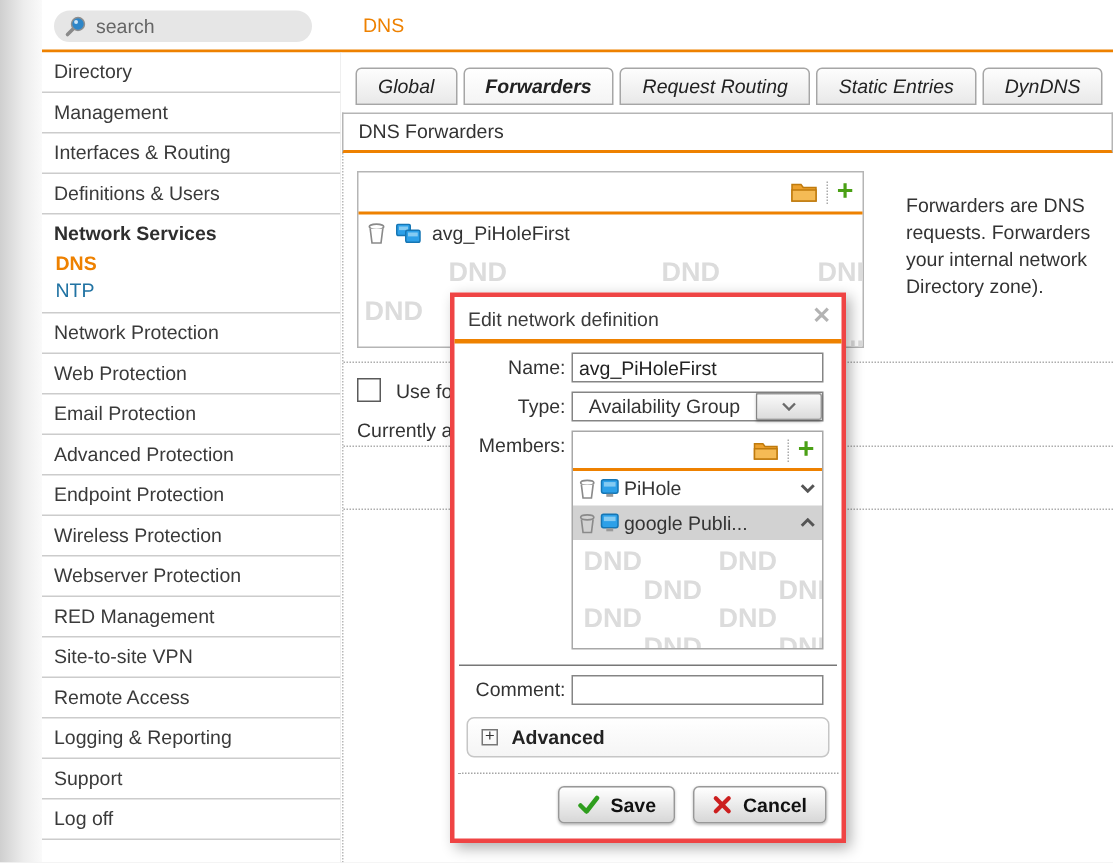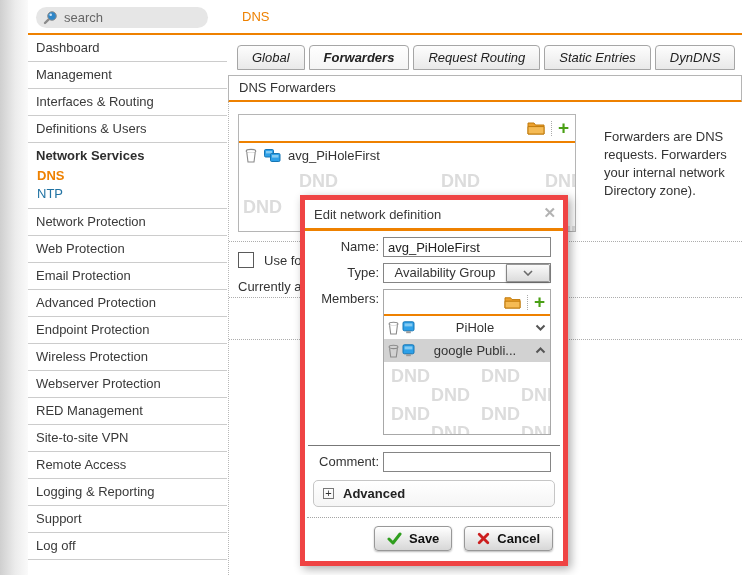--- a/index.html
+++ b/index.html
@@ -52,38 +52,38 @@
   .dnd span{position:absolute;color:#dcdcdc;font-weight:bold;font-size:18px;z-index:1;white-space:nowrap;}
 
   .help-text{position:absolute;left:375px;top:26px;line-height:18px;color:#333;white-space:nowrap;}
   .divider-dotted{position:absolute;left:0;right:0;border-top:1px dotted #adadad;}
   .use-row{position:absolute;left:9px;top:150px;display:flex;align-items:center;gap:10px;}
   .checkbox{width:14px;height:14px;border:1px solid #5a5a5a;background:#fff;cursor:pointer;}
   .currently{position:absolute;left:9px;top:177px;color:#333;}
 
   
   .dialog{position:absolute;left:300px;top:195px;width:258px;background:#fff;z-index:10;
-        border:5px solid #ef4444;box-shadow:3px 3px 9px rgba(0,0,0,.32);}
+        border:3px solid #ef4444;box-shadow:3px 3px 9px rgba(0,0,0,.32);}
   .dialog-title{position:relative;padding:7px 9px 6px;line-height:15px;color:#3a3a3a;
         border-bottom:3px solid #EE8100;}
   .dialog-close{position:absolute;right:7px;top:5px;color:#b3b3b3;font-weight:bold;font-size:15px;cursor:pointer;}
   .drow{display:flex;align-items:flex-start;margin:6px 12px 0 8px;}
   .drow.center{align-items:center;}
   .dlabel{width:66px;text-align:right;margin-right:4px;flex:none;line-height:20px;color:#333;}
   .dinput{flex:1;min-width:0;height:16px;border:1px solid #858585;padding:1px 4px;
         font:13px "Liberation Sans",sans-serif;color:#222;}
   .dselect{flex:1;display:flex;align-items:center;border:1px solid #858585;height:20px;
         box-sizing:border-box;background:#fff;cursor:pointer;}
   .dselect .val{flex:1;padding:0 4px;line-height:18px;text-align:center;}
   .dselect .btn{width:18px;align-self:stretch;border-left:1px solid #858585;border-radius:0 2px 2px 0;
         background:linear-gradient(#fafafa,#dcdcdc);display:flex;align-items:center;justify-content:center;}
   .members-box{flex:1;min-width:0;border:1px solid #a8a8a8;background:#fff;}
   .members-header{height:24px;border-bottom:2px solid #EE8100;display:flex;justify-content:flex-end;
         align-items:center;gap:6px;padding:0 5px;}
-  .member-row{display:flex;align-items:center;gap:3px;padding:3px 4px;height:17px;text-align:center;}
+  .member-row{display:flex;align-items:center;gap:3px;padding:3px 4px;height:17px;}
   .member-row.selected{background:#d2d2d2;}
   .member-name{white-space:nowrap;overflow:hidden;text-overflow:ellipsis;flex:1;}
   .member-chevron{margin-left:auto;cursor:pointer;display:flex;}
   .members-dnd{position:relative;height:72px;overflow:hidden;}
   .solid-divider{border-top:1px solid #777;margin:10px 3px 0;}
   .advanced{margin:8px 8px 0;border:1px solid #c6c6c6;border-radius:5px;padding:5px 9px;
         display:flex;align-items:center;gap:9px;background:linear-gradient(#ffffff,#f5f5f5);
         font-weight:bold;color:#222;cursor:pointer;}
   .plusbox{width:11px;height:11px;border:1px solid #777;font-size:11px;line-height:9px;text-align:center;
         font-weight:normal;color:#333;box-sizing:border-box;}
@@ -114,21 +114,21 @@
             <circle cx="7.7" cy="4.7" r="1.3" fill="#cfe6f7"></circle>
           </svg>
         </span>
         <input type="text" placeholder="search" style="">
       </div>
       <div class="page-title">DNS</div>
     </div>
     <div class="accent-line"></div>
 
     <div class="sidebar">
-      <div class="nav-item">Dashboard</div>
+      <div class="nav-item">Directory</div>
       <div class="nav-item">Management</div>
       <div class="nav-item">Interfaces &amp; Routing</div>
       <div class="nav-item">Definitions &amp; Users</div>
       <div class="nav-group">
         <div class="nav-group-header">Network Services</div>
         <div class="nav-sub active">DNS</div>
         <div class="nav-sub">NTP</div>
       </div>
       <div class="nav-item">Network Protection</div>
       <div class="nav-item">Web Protection</div>

